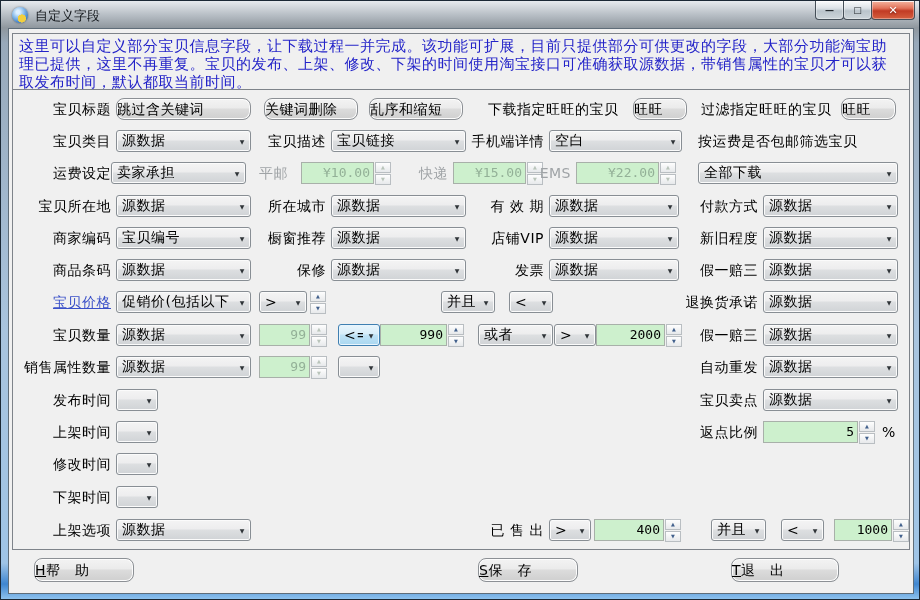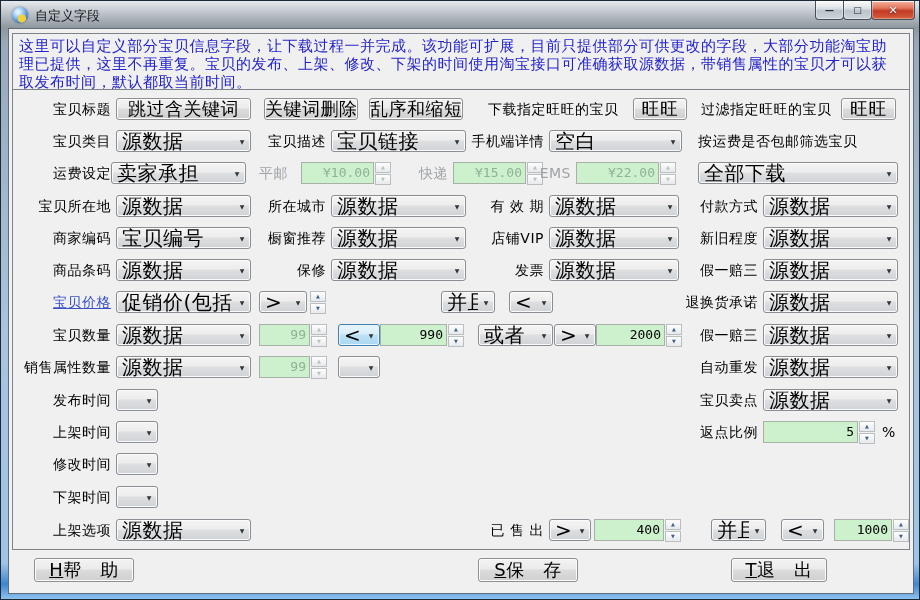--- a/index.html
+++ b/index.html
@@ -26,31 +26,31 @@
   
   .panel{position:absolute;box-sizing:border-box;border:1px solid #7e838a;background:#f0f0f0;}
   .desc-t{position:absolute;left:18px;top:36px;width:876px;font-size:15px;line-height:18px;
     color:#2323c8;letter-spacing:.5px;}
   
   .lbl{position:absolute;height:22px;line-height:22px;font-size:14px;color:#000;white-space:pre;letter-spacing:.5px;}
   .lbl.r{text-align:right;}
   .lbl.dis{color:#9fa3a6;}
   .lbl.link{color:#3a50c8;text-decoration:underline;}
   
-  .btn{position:absolute;height:22px;box-sizing:border-box;border:1px solid #8c9095;border-radius:3px;
+  .btn{position:absolute;height:22px;box-sizing:border-box;border:1px solid #8c9095;border-radius:8px;
     background:linear-gradient(180deg,#f3f3f3 0,#ebebeb 45%,#dcdcdc 50%,#cfcfcf 100%);
-    font-size:18px;text-align:center;line-height:20px;white-space:pre;box-shadow:inset 0 0 0 1px #fcfcfc;
+    font-size:14px;line-height:20px;white-space:pre;box-shadow:inset 0 0 0 1px #fcfcfc;
     letter-spacing:.5px;cursor:default;}
   .btn.big{height:24px;line-height:22px;}
   .btn.big::first-letter{text-decoration:underline;}
   
   .dd{position:absolute;height:22px;box-sizing:border-box;border:1px solid #888e94;border-radius:3px;
     background:linear-gradient(180deg,#f4f4f4 0,#ededee 45%,#dddfe1 50%,#d0d3d6 100%);
     display:flex;align-items:center;box-shadow:inset 0 0 0 1px #fbfbfb;cursor:default;}
-  .dd-t{flex:1;padding-left:5px;font-size:20px;white-space:pre;overflow:hidden;letter-spacing:.5px;}
+  .dd-t{flex:1;padding-left:5px;font-size:14px;white-space:pre;overflow:hidden;letter-spacing:.5px;}
   .dd-a{width:16px;font-size:6px;color:#2f3438;text-align:center;}
   .dd.focus{border-color:#3f7fb1;
     background:linear-gradient(180deg,#e9f5fc 0,#d7edf9 45%,#bfe2f5 50%,#a9d7f0 100%);
     box-shadow:inset 0 0 0 1px #e8f5fd;}
   
   .spin{position:absolute;height:22px;display:flex;}
   .sf{flex:1;box-sizing:border-box;border:1px solid #a8b0a9;background:#cdf0cd;
     font-family:"DejaVu Sans Mono","Liberation Mono",monospace;font-size:13px;text-align:right;
     line-height:20px;padding-right:3px;color:#000;overflow:hidden;white-space:pre;}
   .sb{width:16px;margin-left:1px;display:flex;flex-direction:column;}
@@ -368,15 +368,15 @@
   <div class="spin" style="left:833px;top:518px;width:75px">
       <span class="sf">1000</span>
       <span class="sb">
         <span class="su">▲</span>
         <span class="sd">▼</span>
       </span>
     </div>
 
   <div class="btn big" style="left:33px;top:557px;width:100px">H帮　助</div>
   <div class="btn big" style="left:477px;top:557px;width:100px">S保　存</div>
-  <div class="btn big" style="left:730px;top:557px;width:96px">T退　出</div>
+  <div class="btn big" style="left:730px;top:557px;width:108px">T退　出</div>
 
 </div>
 
 </body></html>

